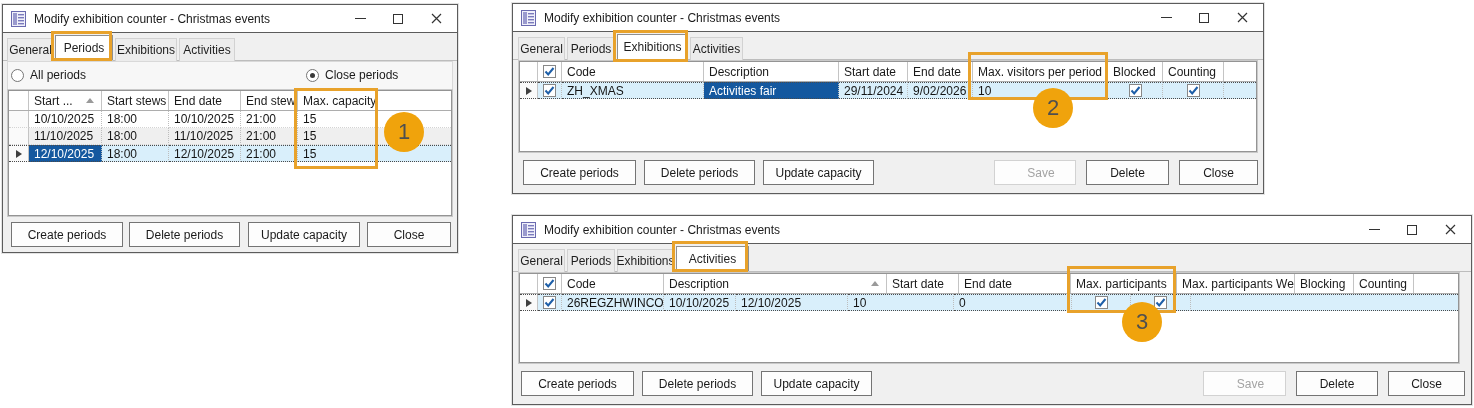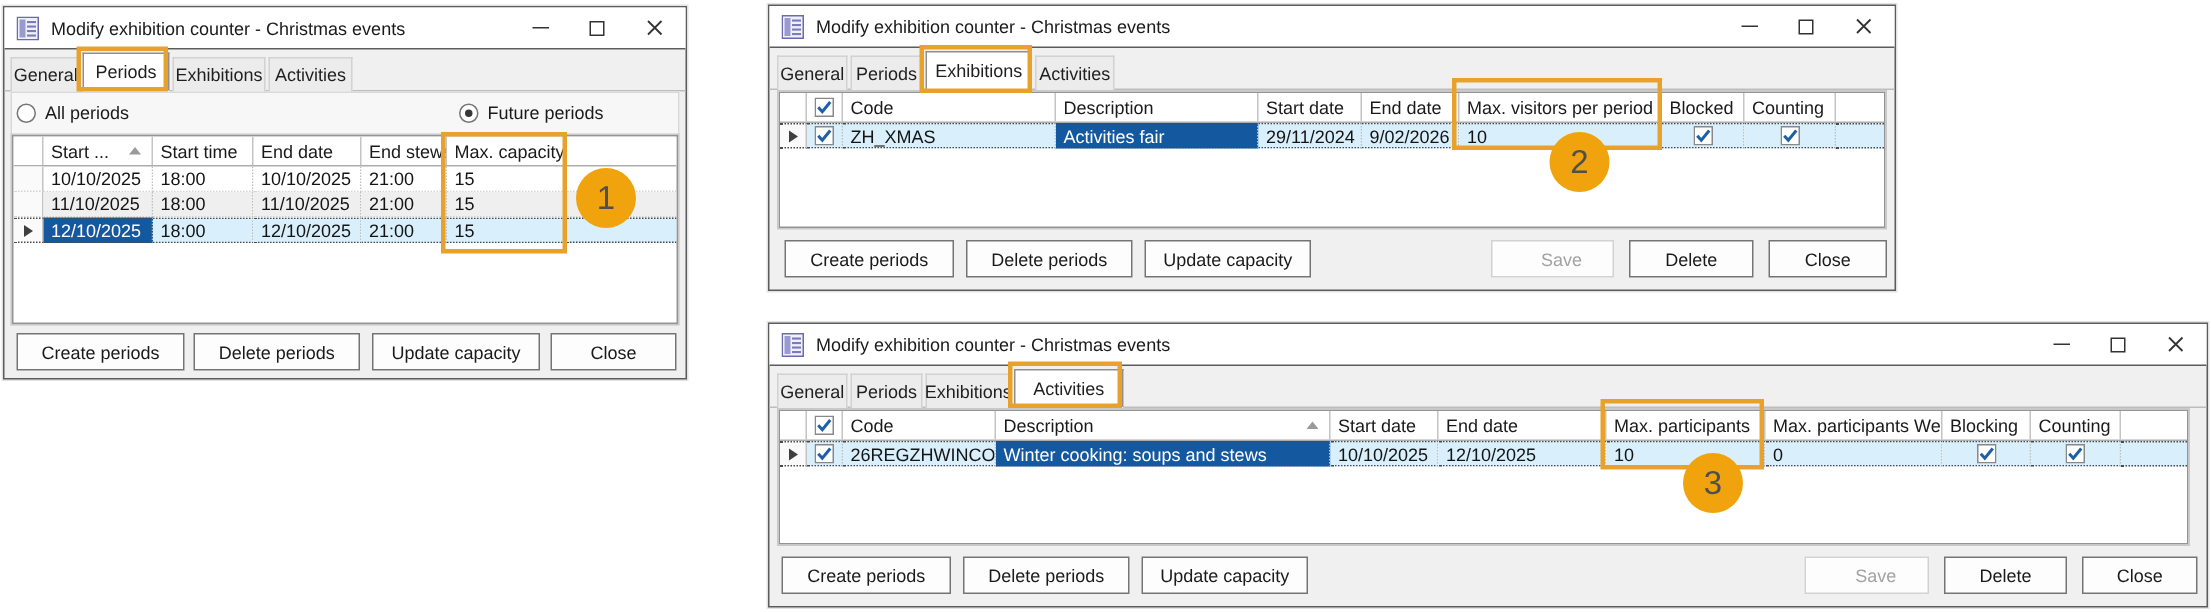--- a/index.html
+++ b/index.html
@@ -87,31 +87,31 @@
     <div class="tab" style="left:176px; width:56px;">Activities</div>
 
     <div class="panel" style="left:4px; top:56px; width:446px; height:156px;"></div>
 
     <div class="radio-item" style="left:8px; top:63px;">
       <span class="radio"></span>
       <span>All periods</span>
     </div>
     <div class="radio-item" style="left:303px; top:63px;">
       <span class="radio sel"></span>
-      <span>Future periods</span>
+      <span>Close periods</span>
     </div>
 
     <div class="grid" style="left:5px; top:85px; width:444px; height:126px;">
       <div class="grid-header">
         <div class="gh-cell" style="width:20px;"></div>
         <div class="gh-cell" style="width:73px;">
             <span>Start ...</span>
             <span class="sort-asc"></span>
           </div>
-        <div class="gh-cell" style="width:67px;">Start time</div>
+        <div class="gh-cell" style="width:67px;">Start stews</div>
         <div class="gh-cell" style="width:72px;">End date</div>
         <div class="gh-cell" style="width:57px;">End stews</div>
         <div class="gh-cell" style="width:79px;">Max. capacity</div>
         <div class="gh-cell last" style="flex:1;"></div>
       </div>
       <div class="grid-row">
         <div class="g-cell selector" style="width:20px;"></div>
         <div class="g-cell" style="width:73px;">10/10/2025</div>
         <div class="g-cell" style="width:67px;">18:00</div>
         <div class="g-cell" style="width:72px;">10/10/2025</div>
@@ -294,21 +294,20 @@
         <div class="g-cell selector" style="width:18px;">
             <span class="tri-right"></span>
           </div>
         <div class="g-cell center" style="width:24px;">
           <svg width="13" height="13" viewBox="0 0 13 13">
               <rect x="0.5" y="0.5" width="12" height="12" fill="#fff" stroke="#888"></rect>
               <path d="M2.5 6.5 L5.2 9.5 L10.5 3" stroke="#1e5fa8" stroke-width="2" fill="none"></path>
             </svg>
         </div>
         <div class="g-cell" style="width:102px;">26REGZHWINCO...</div>
-        <div class="g-cell focus" style="width:223px;">Winter cooking: soups and stews</div>
         <div class="g-cell" style="width:72px;">10/10/2025</div>
         <div class="g-cell" style="width:112px;">12/10/2025</div>
         <div class="g-cell" style="width:106px;">10</div>
         <div class="g-cell" style="width:118px;">0</div>
         <div class="g-cell center" style="width:59px;">
           <svg width="13" height="13" viewBox="0 0 13 13">
               <rect x="0.5" y="0.5" width="12" height="12" fill="#fff" stroke="#888"></rect>
               <path d="M2.5 6.5 L5.2 9.5 L10.5 3" stroke="#1e5fa8" stroke-width="2" fill="none"></path>
             </svg>
         </div>

